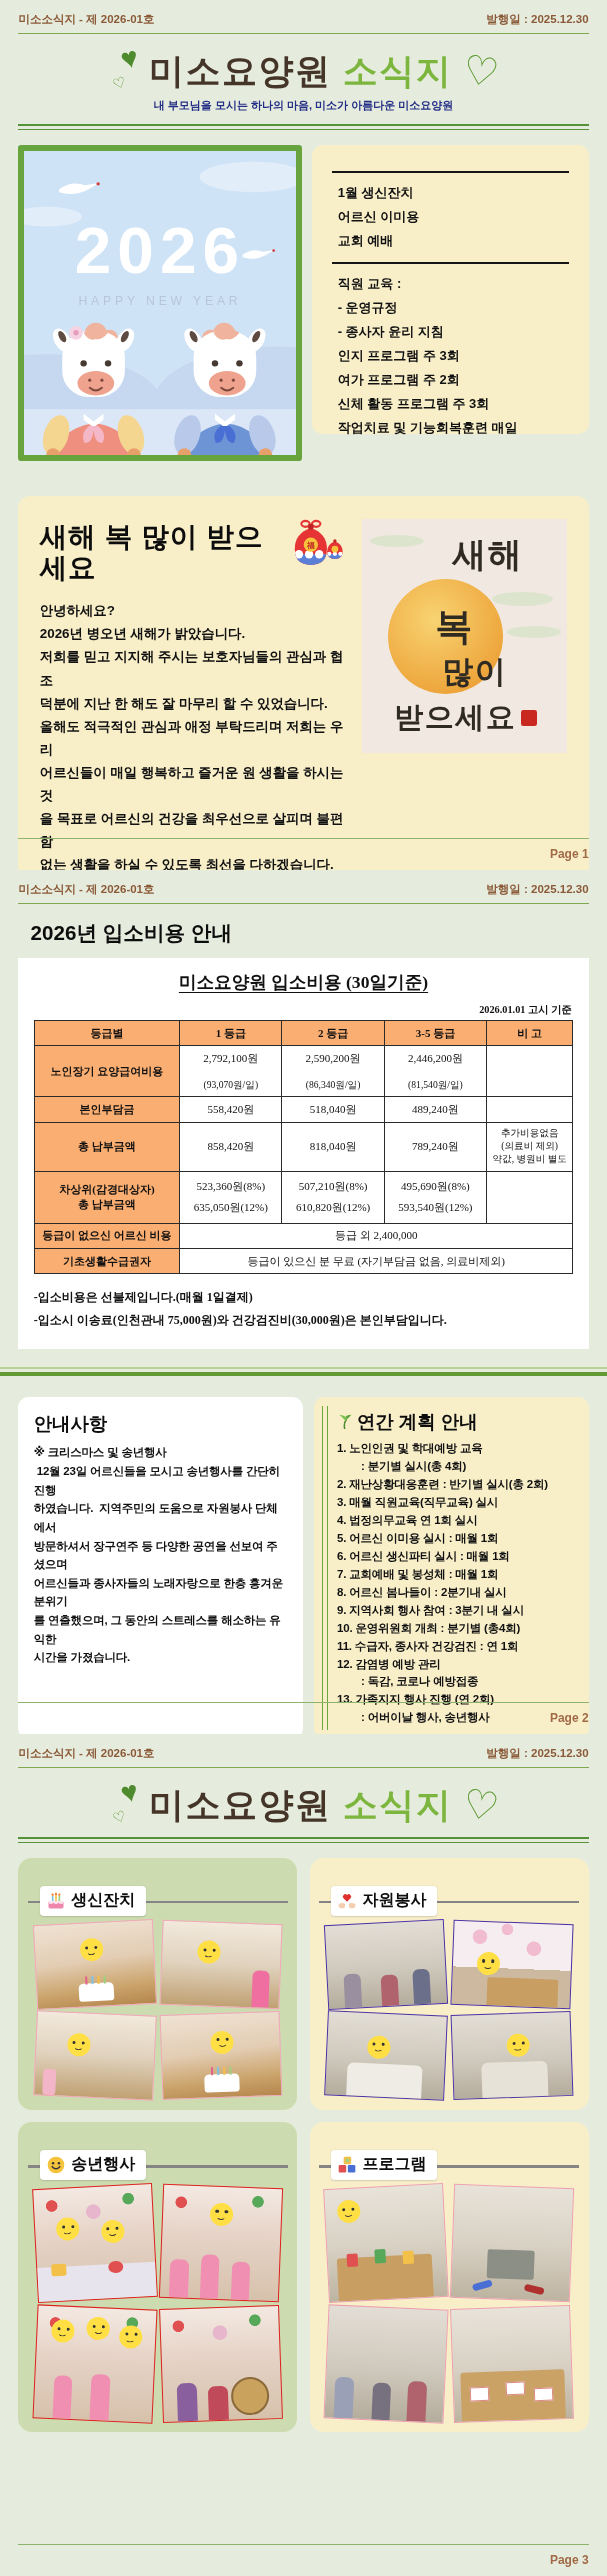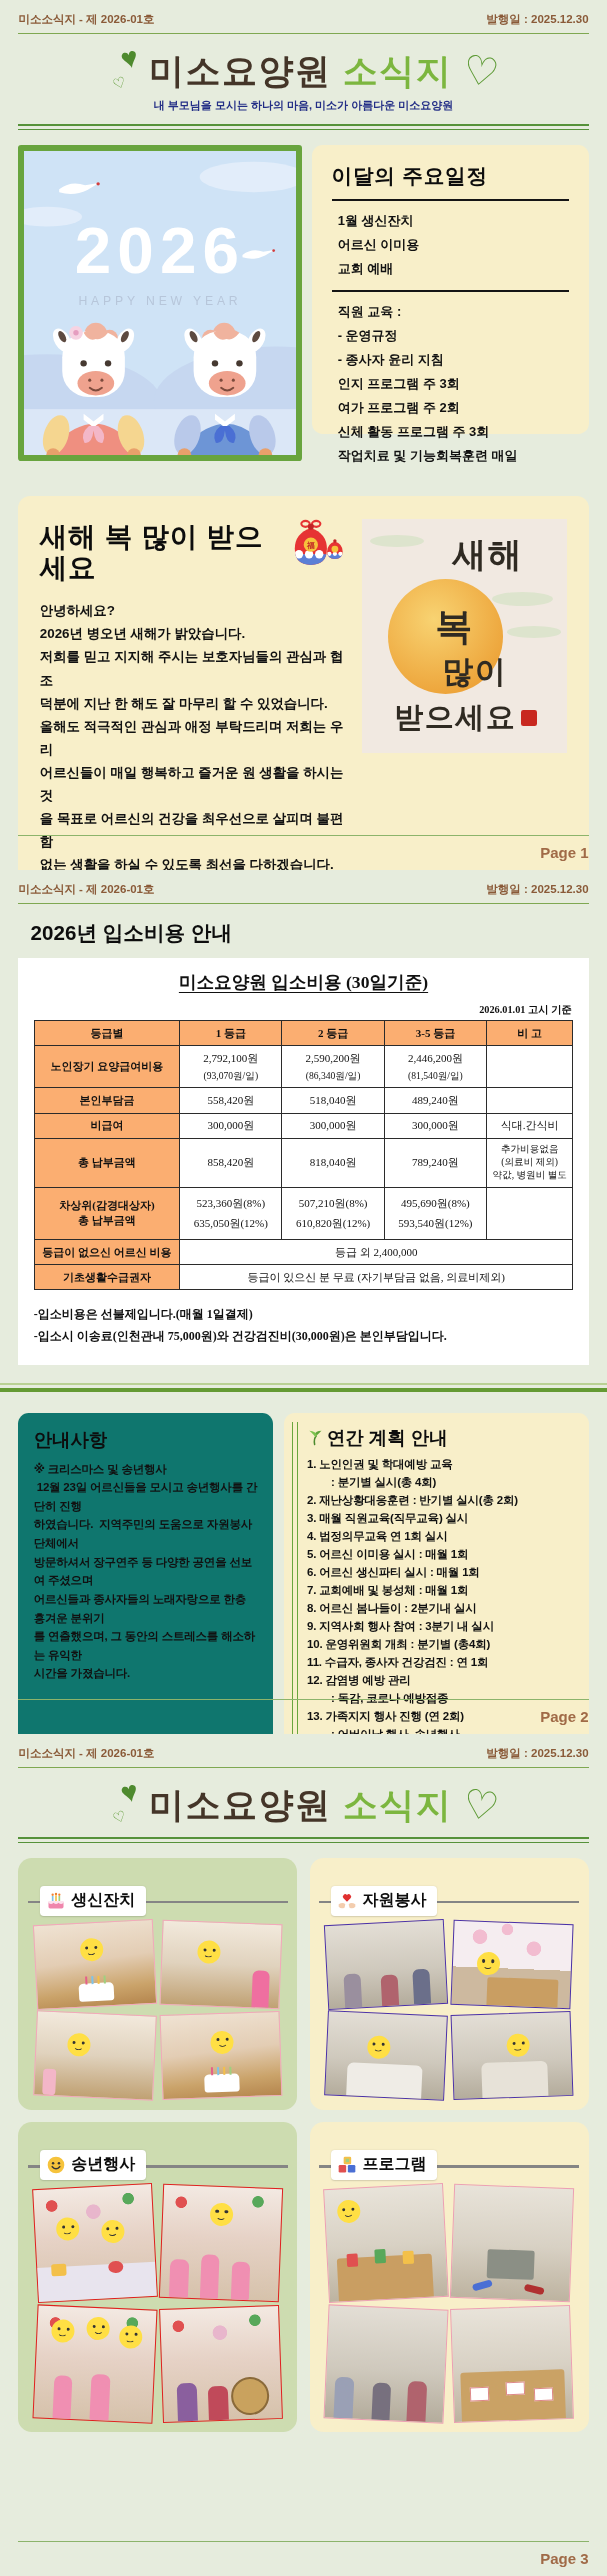--- a/index.html
+++ b/index.html
@@ -49,41 +49,41 @@
   .calligraphy-card{width:205px;height:234px;background:#f1e9e1;flex:none;position:relative;overflow:hidden;margin-top:3.1px;}
   .cal-cloud{position:absolute;background:#dde4cd;border-radius:50%;}
   .cal-sun{position:absolute;left:26px;top:60px;width:115px;height:115px;border-radius:50%;
     background:radial-gradient(circle at 40% 35%,#f8d372,#eda43a 75%);}
   .cal-t{position:absolute;font-weight:800;color:#2f2a22;letter-spacing:1.5px;}
   .cal-seal{position:absolute;width:15.3px;height:15.3px;background:#c8281f;border-radius:2.3px;}
 
   
   .pg-foot{position:absolute;left:18.4px;right:18.4px;bottom:9.2px;}
   .foot-rule{border-top:1.5px solid #8cb46b;}
-  .page-label{text-align:right;font-size:15px;font-weight:700;color:#a06a47;padding-top:7.6px;}
+  .page-label{text-align:right;font-size:12px;font-weight:700;color:#a06a47;padding-top:7.6px;}
 
   
   .section-title{font-size:20.6px;font-weight:800;color:#0d0d0d;margin:15.3px 0 10.7px;padding-left:12.2px;}
   .fee-card{background:#fff;padding:12.2px 15.3px 17px;}
   .fee-title{text-align:center;font-family:"Liberation Serif","DejaVu Serif",serif;
     font-size:17.6px;font-weight:700;text-decoration:underline;text-underline-offset:3.8px;color:#111;}
   .fee-basis{text-align:right;font-family:"Liberation Serif","DejaVu Serif",serif;
     font-size:10.3px;font-weight:700;margin:9.2px 1.5px 3.1px;color:#111;}
   table.fee{width:100%;border-collapse:collapse;font-family:"Liberation Serif","DejaVu Serif",serif;
     font-size:11px;color:#111;table-layout:fixed;}
   table.fee th,table.fee td{border:1.2px solid #2b2b2b;text-align:center;padding:4.6px 3.1px;vertical-align:middle;}
   table.fee th{background:#fbae71;font-weight:700;}
   .ml{white-space:pre-line;}
-  .cell-sub{font-size:9.6px;display:block;margin-top:4px;}
+  .cell-sub{font-size:9.6px;display:block;margin-top:13px;}
   .note-cell{font-size:9.6px;}
   .fee-notes{font-family:"Liberation Serif","DejaVu Serif",serif;font-size:12px;font-weight:600;
     margin-top:12.2px;white-space:pre-line;line-height:1.9;color:#111;}
   .thick-divider{margin:18.4px -18.4px 0;border-top:2.3px solid #b9d193;border-bottom:4.6px solid #649a33;height:2.3px;}
   .info-row{display:flex;gap:10.7px;margin-top:21.4px;}
-  .guide-box{width:255px;flex:none;background:#0f766e;border-radius:10.7px;padding:13.8px 15.3px;box-sizing:border-box;}
+  .guide-box{width:285px;flex:none;background:#ffffff;border-radius:10.7px;padding:13.8px 15.3px;box-sizing:border-box;}
   .box-title{font-size:18.4px;font-weight:800;color:#0d0d0d;display:flex;align-items:center;gap:4.6px;}
   .guide-text{white-space:pre-wrap;font-size:11.5px;font-weight:600;line-height:1.62;color:#111;margin-top:7.6px;letter-spacing:-0.2px;}
   .annual-box{flex:1;background:#f8efc9;border-radius:10.7px;padding:12.2px 12.2px 12.2px 23px;position:relative;box-sizing:border-box;}
   .annual-box::before{content:'';position:absolute;left:7.6px;top:9.2px;bottom:9.2px;width:4.6px;
     border-left:1.9px solid #6aa63d;border-right:1.9px solid #6aa63d;}
   .annual-items{white-space:pre-wrap;font-size:11.5px;font-weight:700;line-height:1.56;color:#111;margin-top:6.1px;letter-spacing:-0.2px;}
 
   
   .photo-grid{display:flex;flex-wrap:wrap;gap:12.2px;}
   .photo-box{width:279px;border-radius:13.8px;position:relative;padding:58px 10.7px 18.4px;box-sizing:border-box;}
@@ -228,21 +228,20 @@
           <ellipse cx="112" cy="140" rx="16" ry="27" fill="#b9c9ea" transform="rotate(-18 112 140)"></ellipse>
           <path d="M50 112 l13 10 l13 -10 l0 8 l-13 10 l-13 -10z" fill="#fff"></path>
           <path d="M57 128 q-12 10 -6 22 q10 2 12 -16 q2 18 12 16 q6 -12 -6 -22z" fill="#4a6fd4"></path>
           <circle cx="10" cy="166" r="9" fill="#e8a06b"></circle>
             <circle cx="116" cy="166" r="9" fill="#e8a06b"></circle>
         </g>
       </svg>
     </div>
 
     <div class="schedule-box">
-      <div class="schedule-title">이달의 주요일정</div>
       <div class="schedule-rule"></div>
       <div class="sch-item">1월 생신잔치</div>
       <div class="sch-item">어르신 이미용</div>
       <div class="sch-item">교회 예배</div>
       <div class="schedule-rule"></div>
       <div class="sch-item">직원 교육 :</div>
       <div class="sch-item">- 운영규정</div>
       <div class="sch-item">- 종사자 윤리 지침</div>
       <div class="sch-item">인지 프로그램 주 3회</div>
       <div class="sch-item">여가 프로그램 주 2회</div>
@@ -364,27 +363,20 @@
         <td></td>
       </tr>
       <tr>
         <th>본인부담금</th>
         <td>558,420원</td>
         <td>518,040원</td>
         <td>489,240원</td>
         <td></td>
       </tr>
       <tr>
-        <th>비급여</th>
-        <td>300,000원</td>
-        <td>300,000원</td>
-        <td>300,000원</td>
-        <td>식대.간식비</td>
-      </tr>
-      <tr>
         <th>총 납부금액</th>
         <td>858,420원</td>
         <td>818,040원</td>
         <td>789,240원</td>
         <td class="ml note-cell">추가비용없음
 (의료비 제외)
 약값, 병원비 별도</td>
       </tr>
       <tr>
         <th class="ml">차상위(감경대상자)

